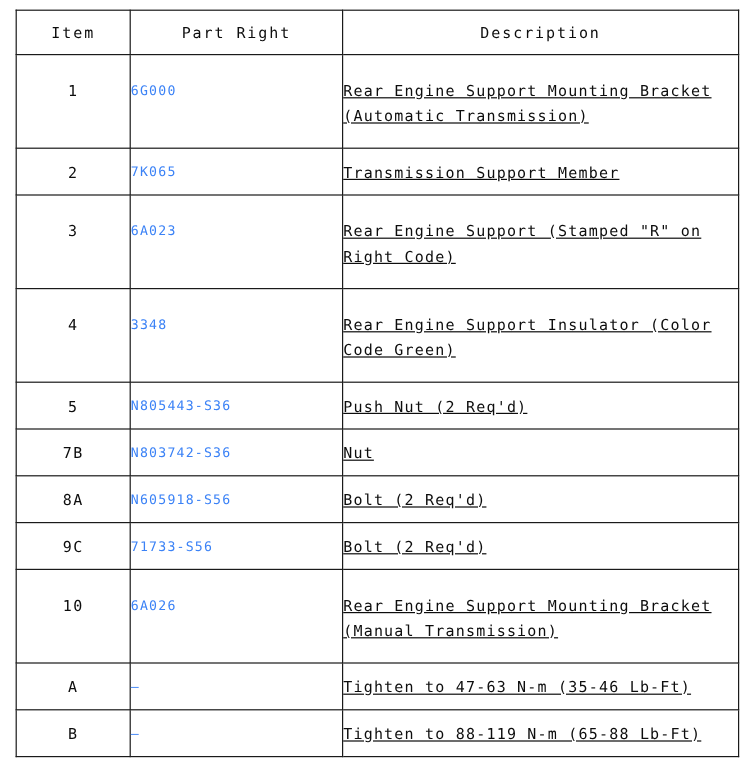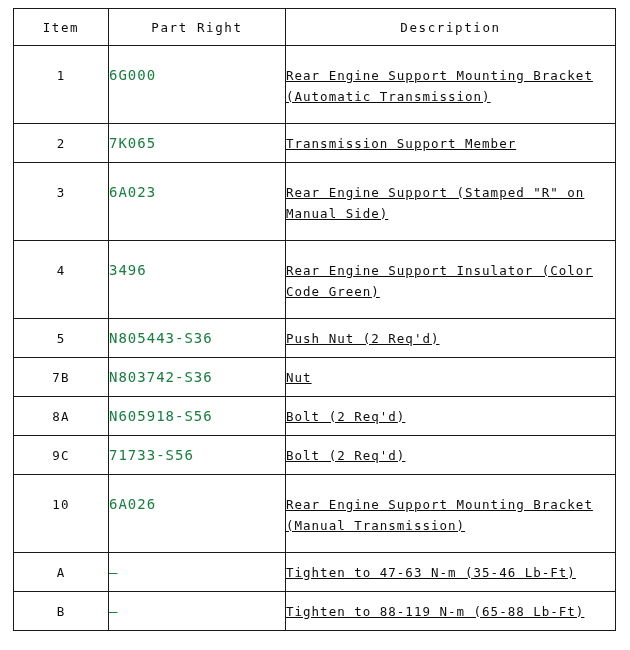--- a/index.html
+++ b/index.html
@@ -63,24 +63,24 @@
   .cell-item {
     text-align: center;
     font-size: 12.5px;
     letter-spacing: 1.1px;
     font-weight: 600;
     color: #0d0d0d;
   }
   .cell-part {
     text-align: left;
     padding-left: 10px;
-    font-size: 14px;
+    font-size: 11px;
     letter-spacing: 1.0px;
     font-weight: 600;
-    color: #15803d;
+    color: #3b82f6;
   }
   .cell-desc {
     text-align: left;
     padding-left: 12px;
     font-size: 12.5px;
     letter-spacing: 1.0px;
     line-height: 21px;
     font-weight: 600;
     color: #0d0d0d;
   }
@@ -136,26 +136,26 @@
           <td class="cell-part">7K065</td>
           <td class="cell-desc">
             <span class="desc-line">Transmission Support Member</span>
           </td>
         </tr>
         <tr class="row-2line">
           <td class="cell-item">3</td>
           <td class="cell-part">6A023</td>
           <td class="cell-desc">
             <span class="desc-line">Rear Engine Support (Stamped "R" on</span>
-            <span class="desc-line">Manual Side)</span>
+            <span class="desc-line">Right Code)</span>
           </td>
         </tr>
         <tr class="row-2line">
           <td class="cell-item">4</td>
-          <td class="cell-part">3496</td>
+          <td class="cell-part">3348</td>
           <td class="cell-desc">
             <span class="desc-line">Rear Engine Support Insulator (Color</span>
             <span class="desc-line">Code Green)</span>
           </td>
         </tr>
         <tr class="row-1line">
           <td class="cell-item">5</td>
           <td class="cell-part">N805443-S36</td>
           <td class="cell-desc">
             <span class="desc-line">Push Nut (2 Req'd)</span>

